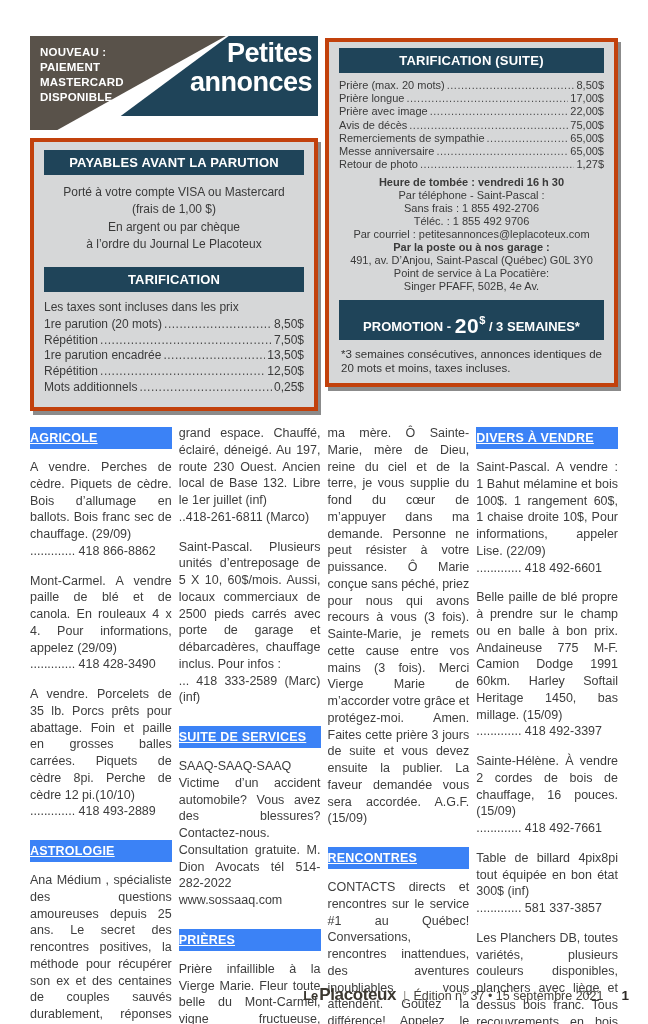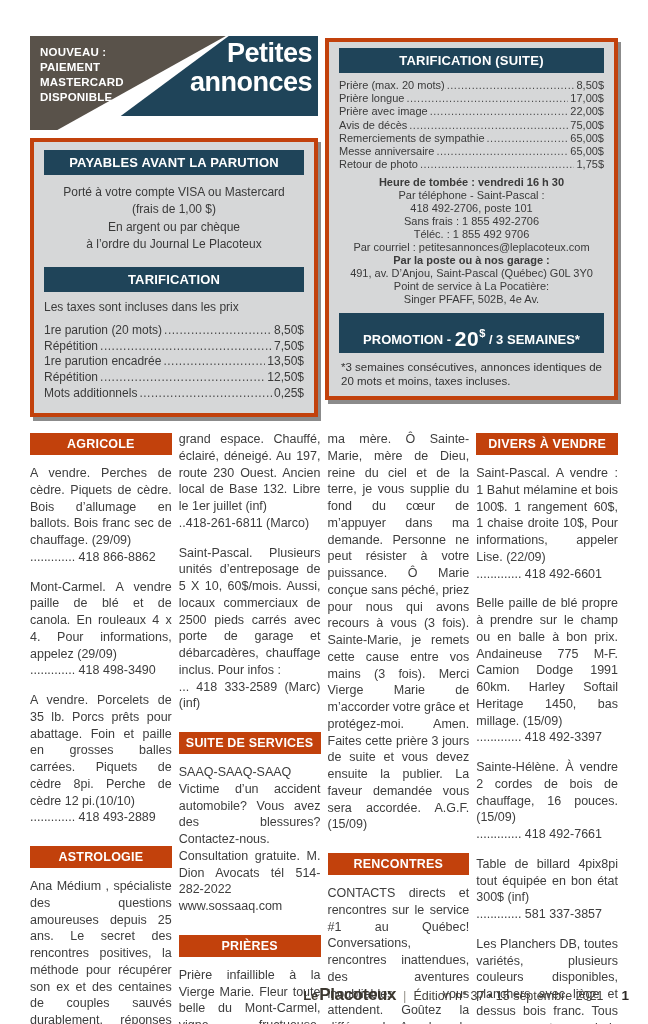--- a/index.html
+++ b/index.html
@@ -22,39 +22,39 @@
   .band-title { position:absolute; right:6px; top:3px; text-align:right; color:#fff;
     font-weight:bold; font-size:27px; line-height:1.06; letter-spacing:-0.5px; white-space:pre-line; }
   .info-box { background:#d6d7d8; border:4px solid #c2410c; box-shadow:3px 4px 0 #8b8b8b; }
   .left-box { margin-top:8px; padding:8px 10px 12px 10px; }
   .right-box { margin-top:2px; padding:6px 10px 8px 10px; }
   .bar { background:#1f4459; color:#fff; font-weight:bold; text-align:center;
     font-size:13px; padding:5px 2px; letter-spacing:0.2px; }
   .pay-lines { text-align:center; font-size:12px; line-height:1.45; margin-top:9px; }
   .tarif2-bar { margin-top:13px; }
   .tarif-note { font-size:12px; margin-top:8px; line-height:1.3; }
-  .price-list { margin-top:8px; }
+  .price-list { margin-top:2px; }
   .price-row { display:flex; align-items:baseline; font-size:12px; line-height:1.3; }
   .right-box .price-list { margin-top:6px; }
   .right-box .price-row { font-size:11px; line-height:1.2; }
   .p-label, .p-price { white-space:nowrap; }
   .p-dots { flex:1; overflow:hidden; white-space:nowrap; margin:0 2px; color:#4a4a4a; }
   .p-dots::after { content:"...................................................................................."; letter-spacing:0.5px; }
   .contact { text-align:center; font-size:11px; line-height:1.18; margin-top:5px; }
   .c-bold { font-weight:bold; }
   .promo { background:#1f4459; color:#fff; font-weight:bold; text-align:center;
     margin-top:7px; padding:14px 0 4px 0; font-size:13px; }
   .promo-amount { font-size:21px; line-height:1; vertical-align:-2px; letter-spacing:0.5px; }
   .promo-cur { font-size:11px; vertical-align:7px; }
   .fine-print { font-size:11.5px; line-height:1.22; text-align:justify; margin:7px 2px 0 2px; color:#333; }
   
   .columns { display:grid; grid-template-columns:repeat(4,1fr); gap:7px; padding:14px 30px 0 30px; }
   .col { min-width:0; }
-  .cat-header { background:#c2410c; color:#fff; font-weight:bold; text-align:center;
-    font-size:12.5px; padding:4px 0; margin:20px 0 10px 0; letter-spacing:0.2px; }
+  .cat-header { background:#3b82f6; color:#fff; font-weight:bold; text-align:left;
+    font-size:12.5px; padding:4px 0; margin:20px 0 10px 0; letter-spacing:0.2px;text-decoration:underline; }
   .col .cat-header:first-child { margin-top:2px; }
   .ad { font-size:12.5px; line-height:1.34; text-align:justify; white-space:pre-line;
     margin-bottom:13px; color:#3d3d3d; }
   
   .footer { position:absolute; right:19px; bottom:19px; display:flex; align-items:baseline; color:#45413a; }
   .logo-le { font-size:13px; font-weight:bold; margin-right:1px; color:#3b372f; }
   .logo-name { font-size:17px; font-weight:bold; letter-spacing:-0.4px; color:#3b372f; }
   .f-sep { color:#9a968e; margin:0 7px; font-size:13px; }
   .f-edition { font-size:12.5px; }
   .f-page { font-weight:bold; font-size:13.5px; margin-left:18px; color:#2c2925; }
@@ -146,28 +146,27 @@
             <span class="p-price"> 65,00$</span>
           </div>
           <div class="price-row">
             <span class="p-label">Messe anniversaire </span>
             <span class="p-dots"></span>
             <span class="p-price"> 65,00$</span>
           </div>
           <div class="price-row">
             <span class="p-label">Retour de photo </span>
             <span class="p-dots"></span>
-            <span class="p-price"> 1,75$</span>
+            <span class="p-price"> 1,27$</span>
           </div>
         </div>
       <div class="contact">
         <div class="c-bold">Heure de tombée : vendredi 16 h 30</div>
         <div>
             <div>Par téléphone - Saint-Pascal :</div>
-            <div>418 492-2706, poste 101</div>
             <div>Sans frais : 1 855 492-2706</div>
             <div>Téléc. : 1 855 492 9706</div>
             <div>Par courriel : petitesannonces@leplacoteux.com</div>
           </div>
         <div class="c-bold">Par la poste ou à nos garage :</div>
         <div>
             <div>491, av. D’Anjou, Saint-Pascal (Québec) G0L 3Y0</div>
             <div>Point de service à La Pocatière:</div>
             <div>Singer PFAFF, 502B, 4e Av.</div>
           </div>
@@ -177,21 +176,21 @@
     </div>
   </div>
 </div>
 
 <div class="columns" id="columns">
     <div class="col">
       <div class="cat-header">AGRICOLE</div>
       <div class="ad">A vendre. Perches de cèdre. Piquets de cèdre. Bois d’allumage en ballots. Bois franc sec de chauffage. (29/09)
 ............. 418 866-8862</div>
       <div class="ad">Mont-Carmel. A vendre paille de blé et de canola. En rouleaux 4 x 4. Pour informations, appelez (29/09)
-............. 418 498-3490</div>
+............. 418 428-3490</div>
       <div class="ad">A vendre. Porcelets de 35 lb. Porcs prêts pour abattage. Foin et paille en grosses balles carrées. Piquets de cèdre 8pi. Perche de cèdre 12 pi.(10/10)
 ............. 418 493-2889</div>
       <div class="cat-header">ASTROLOGIE</div>
       <div class="ad">Ana Médium , spécialiste des questions amoureuses depuis 25 ans. Le secret des rencontres positives, la méthode pour récupérer son ex et des centaines de couples sauvés durablement, réponses précises et datées. Tél.: 450-309-0125</div>
     </div>
     <div class="col">
       <div class="ad">grand espace. Chauffé, éclairé, déneigé. Au 197, route 230 Ouest. Ancien local de Base 132. Libre le 1er juillet (inf)
 ..418-261-6811 (Marco)</div>
       <div class="ad">Saint-Pascal. Plusieurs unités d’entreposage de 5 X 10, 60$/mois. Aussi, locaux commerciaux de 2500 pieds carrés avec porte de garage et débarcadères, chauffage inclus. Pour infos :
 ... 418 333-2589 (Marc) (inf)</div>

